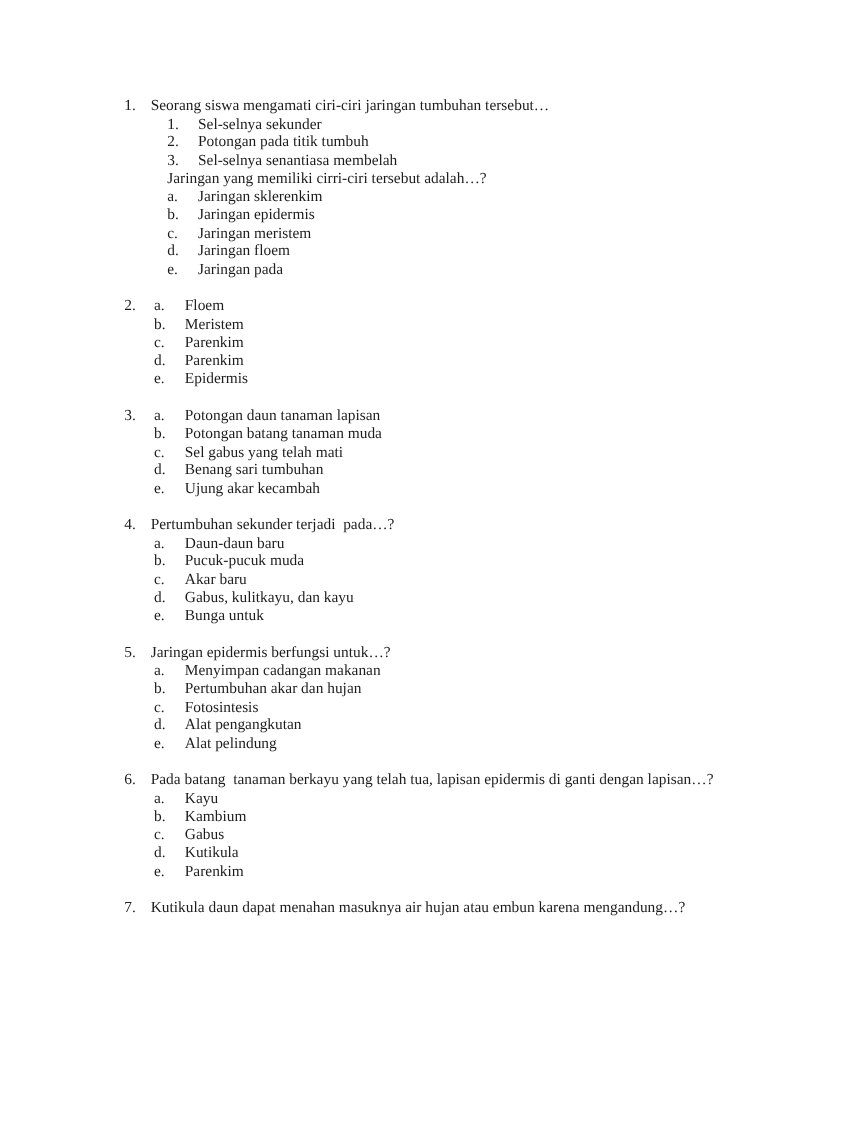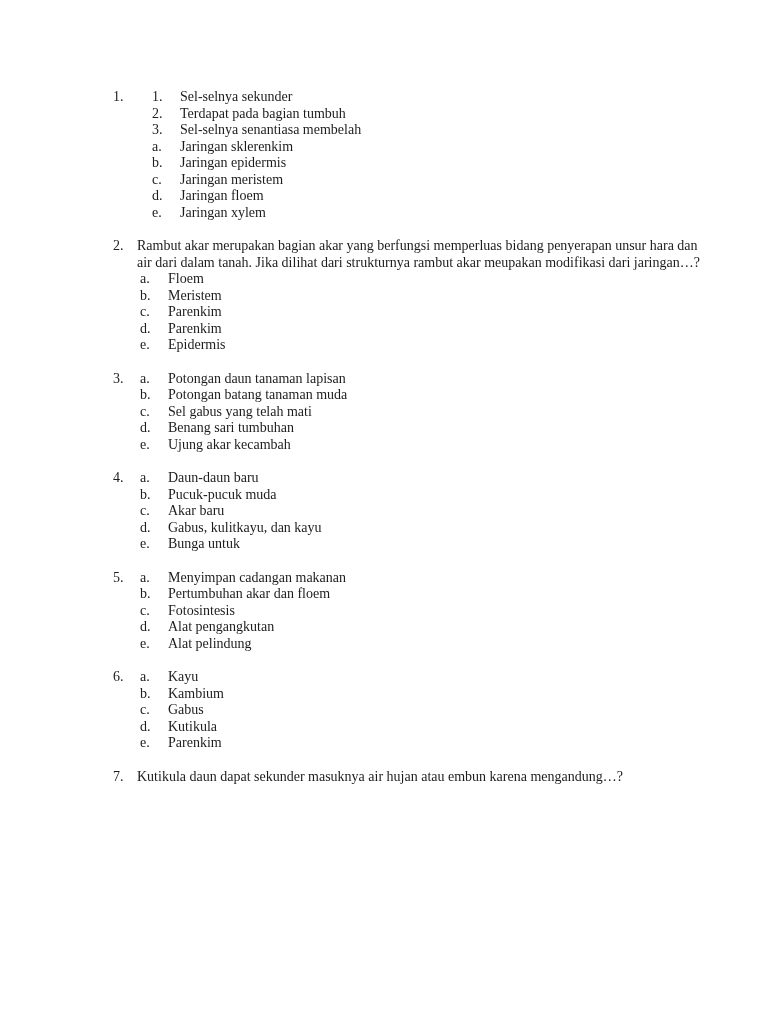--- a/index.html
+++ b/index.html
@@ -45,59 +45,60 @@
   .indent-std  { margin-left: 3px; }    
 </style>
 </head>
 <body>
 
 <div class="page">
 
   <div class="q">
     <div class="q-num">1.</div>
     <div class="q-body">
+      <div class="stem">Seorang siswa mengamati ciri-ciri jaringan tumbuhan tersebut…</div>
       <div class="row indent-deep">
         <div class="marker">1.</div>
         <div class="txt">Sel-selnya sekunder</div>
       </div>
       <div class="row indent-deep">
         <div class="marker">2.</div>
-        <div class="txt">Terdapat pada bagian tumbuh</div>
+        <div class="txt">Potongan pada titik tumbuh</div>
       </div>
       <div class="row indent-deep">
         <div class="marker">3.</div>
         <div class="txt">Sel-selnya senantiasa membelah</div>
       </div>
+      <div class="stem indent-deep">Jaringan yang memiliki cirri-ciri tersebut adalah…?</div>
       <div class="row indent-deep">
         <div class="marker">a.</div>
         <div class="txt">Jaringan sklerenkim</div>
       </div>
       <div class="row indent-deep">
         <div class="marker">b.</div>
         <div class="txt">Jaringan epidermis</div>
       </div>
       <div class="row indent-deep">
         <div class="marker">c.</div>
         <div class="txt">Jaringan meristem</div>
       </div>
       <div class="row indent-deep">
         <div class="marker">d.</div>
         <div class="txt">Jaringan floem</div>
       </div>
       <div class="row indent-deep">
         <div class="marker">e.</div>
-        <div class="txt">Jaringan xylem</div>
+        <div class="txt">Jaringan pada</div>
       </div>
     </div>
   </div>
 
   <div class="q">
     <div class="q-num">2.</div>
     <div class="q-body">
-      <div class="stem">Rambut akar merupakan bagian akar yang berfungsi memperluas bidang penyerapan unsur hara dan air dari dalam tanah. Jika dilihat dari strukturnya rambut akar meupakan modifikasi dari jaringan…?</div>
       <div class="row indent-std">
         <div class="marker">a.</div>
         <div class="txt">Floem</div>
       </div>
       <div class="row indent-std">
         <div class="marker">b.</div>
         <div class="txt">Meristem</div>
       </div>
       <div class="row indent-std">
         <div class="marker">c.</div>
@@ -136,20 +137,21 @@
       <div class="row indent-std">
         <div class="marker">e.</div>
         <div class="txt">Ujung akar kecambah</div>
       </div>
     </div>
   </div>
 
   <div class="q">
     <div class="q-num">4.</div>
     <div class="q-body">
+      <div class="stem">Pertumbuhan sekunder terjadi  pada…?</div>
       <div class="row indent-std">
         <div class="marker">a.</div>
         <div class="txt">Daun-daun baru</div>
       </div>
       <div class="row indent-std">
         <div class="marker">b.</div>
         <div class="txt">Pucuk-pucuk muda</div>
       </div>
       <div class="row indent-std">
         <div class="marker">c.</div>
@@ -162,46 +164,48 @@
       <div class="row indent-std">
         <div class="marker">e.</div>
         <div class="txt">Bunga untuk</div>
       </div>
     </div>
   </div>
 
   <div class="q">
     <div class="q-num">5.</div>
     <div class="q-body">
+      <div class="stem">Jaringan epidermis berfungsi untuk…?</div>
       <div class="row indent-std">
         <div class="marker">a.</div>
         <div class="txt">Menyimpan cadangan makanan</div>
       </div>
       <div class="row indent-std">
         <div class="marker">b.</div>
-        <div class="txt">Pertumbuhan akar dan floem</div>
+        <div class="txt">Pertumbuhan akar dan hujan</div>
       </div>
       <div class="row indent-std">
         <div class="marker">c.</div>
         <div class="txt">Fotosintesis</div>
       </div>
       <div class="row indent-std">
         <div class="marker">d.</div>
         <div class="txt">Alat pengangkutan</div>
       </div>
       <div class="row indent-std">
         <div class="marker">e.</div>
         <div class="txt">Alat pelindung</div>
       </div>
     </div>
   </div>
 
   <div class="q">
     <div class="q-num">6.</div>
     <div class="q-body">
+      <div class="stem">Pada batang  tanaman berkayu yang telah tua, lapisan epidermis di ganti dengan lapisan…?</div>
       <div class="row indent-std">
         <div class="marker">a.</div>
         <div class="txt">Kayu</div>
       </div>
       <div class="row indent-std">
         <div class="marker">b.</div>
         <div class="txt">Kambium</div>
       </div>
       <div class="row indent-std">
         <div class="marker">c.</div>
@@ -214,17 +218,17 @@
       <div class="row indent-std">
         <div class="marker">e.</div>
         <div class="txt">Parenkim</div>
       </div>
     </div>
   </div>
 
   <div class="q">
     <div class="q-num">7.</div>
     <div class="q-body">
-      <div class="stem">Kutikula daun dapat sekunder masuknya air hujan atau embun karena mengandung…?</div>
+      <div class="stem">Kutikula daun dapat menahan masuknya air hujan atau embun karena mengandung…?</div>
     </div>
   </div>
 
 </div>
 
 </body></html>

